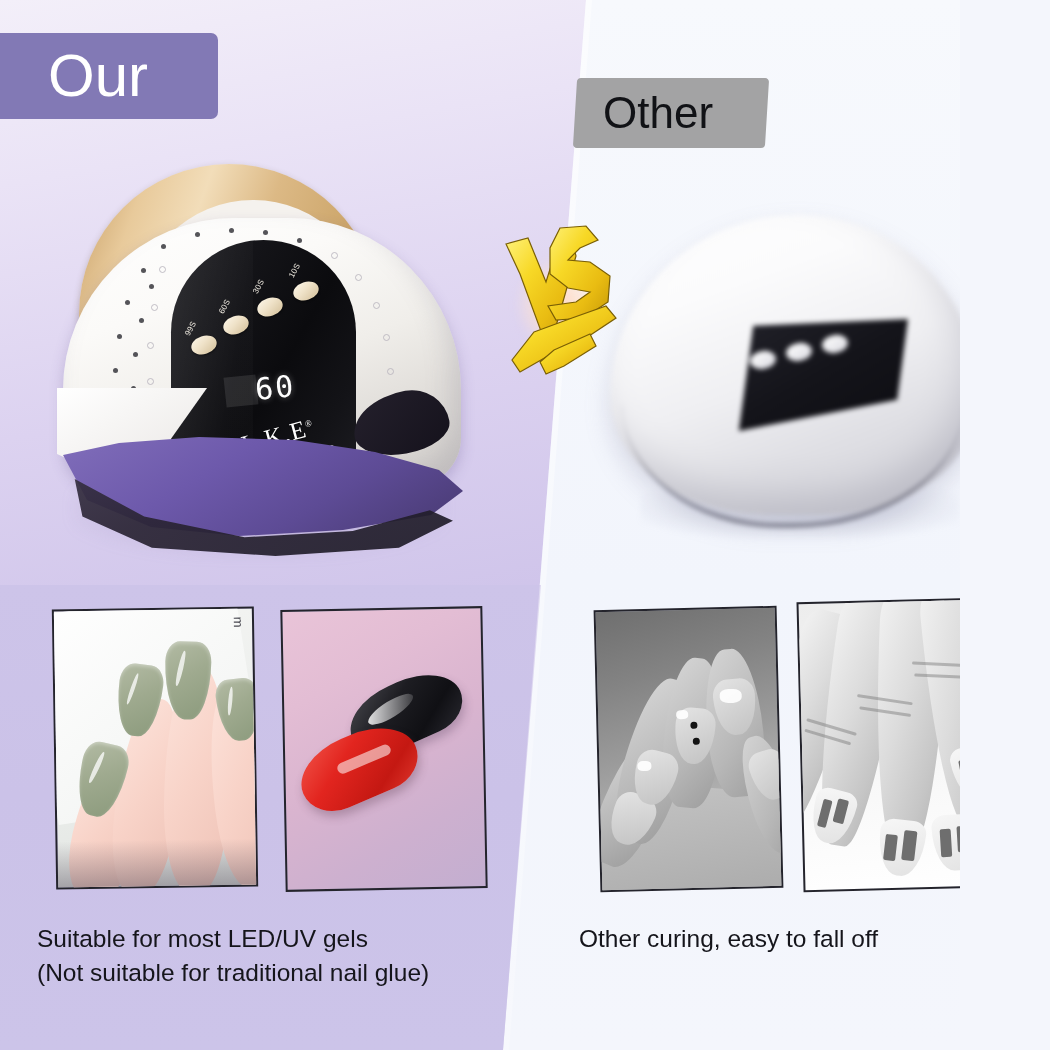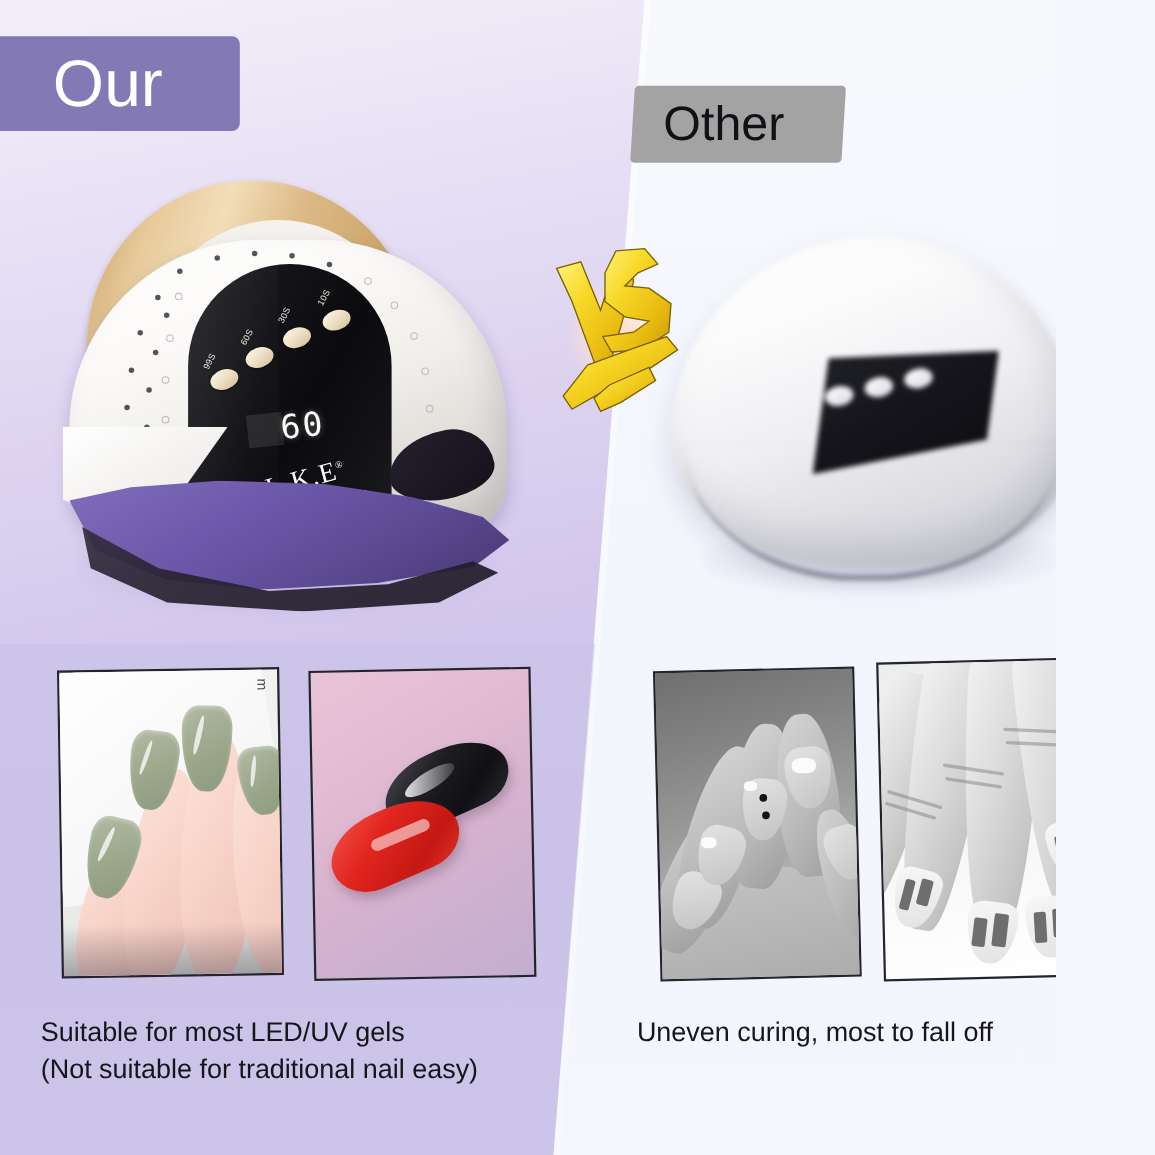--- a/index.html
+++ b/index.html
@@ -452,16 +452,16 @@
         <b style="left:25px;top:12px;width:12px;height:26px;"></b>
       </div>
       <div class="nl" style="left:150px;top:146px;width:42px;height:52px;transform:rotate(-10deg);">
         <b style="left:8px;top:12px;width:10px;height:24px;"></b>
         <b style="left:23px;top:16px;width:11px;height:22px;"></b>
       </div>
     </div>
   </div>
 
   <div class="caption" id="caption-our">Suitable for most LED/UV gels
-(Not suitable for traditional nail easy)</div>
-  <div class="caption" id="caption-other">Uneven curing, most to fall off</div>
+(Not suitable for traditional nail glue)</div>
+  <div class="caption" id="caption-other">Other curing, easy to fall off</div>
 
 </div>
 
 </body></html>

